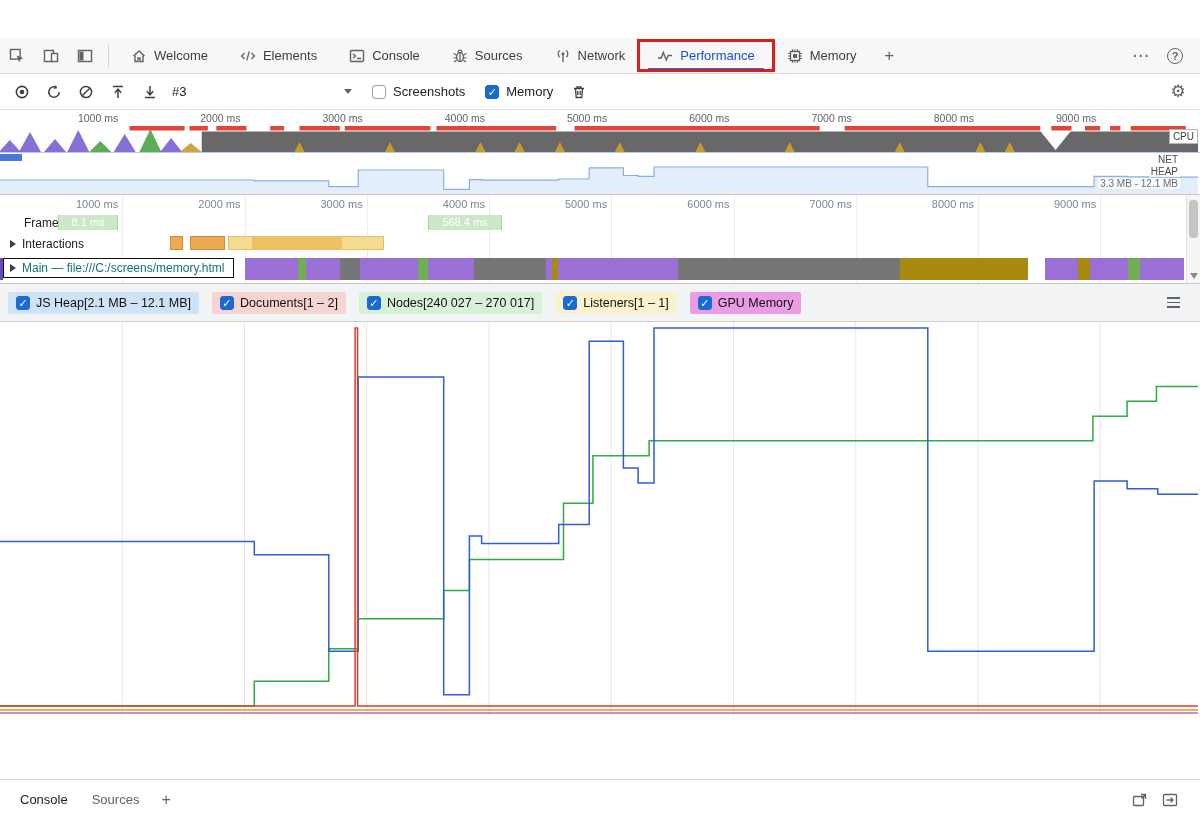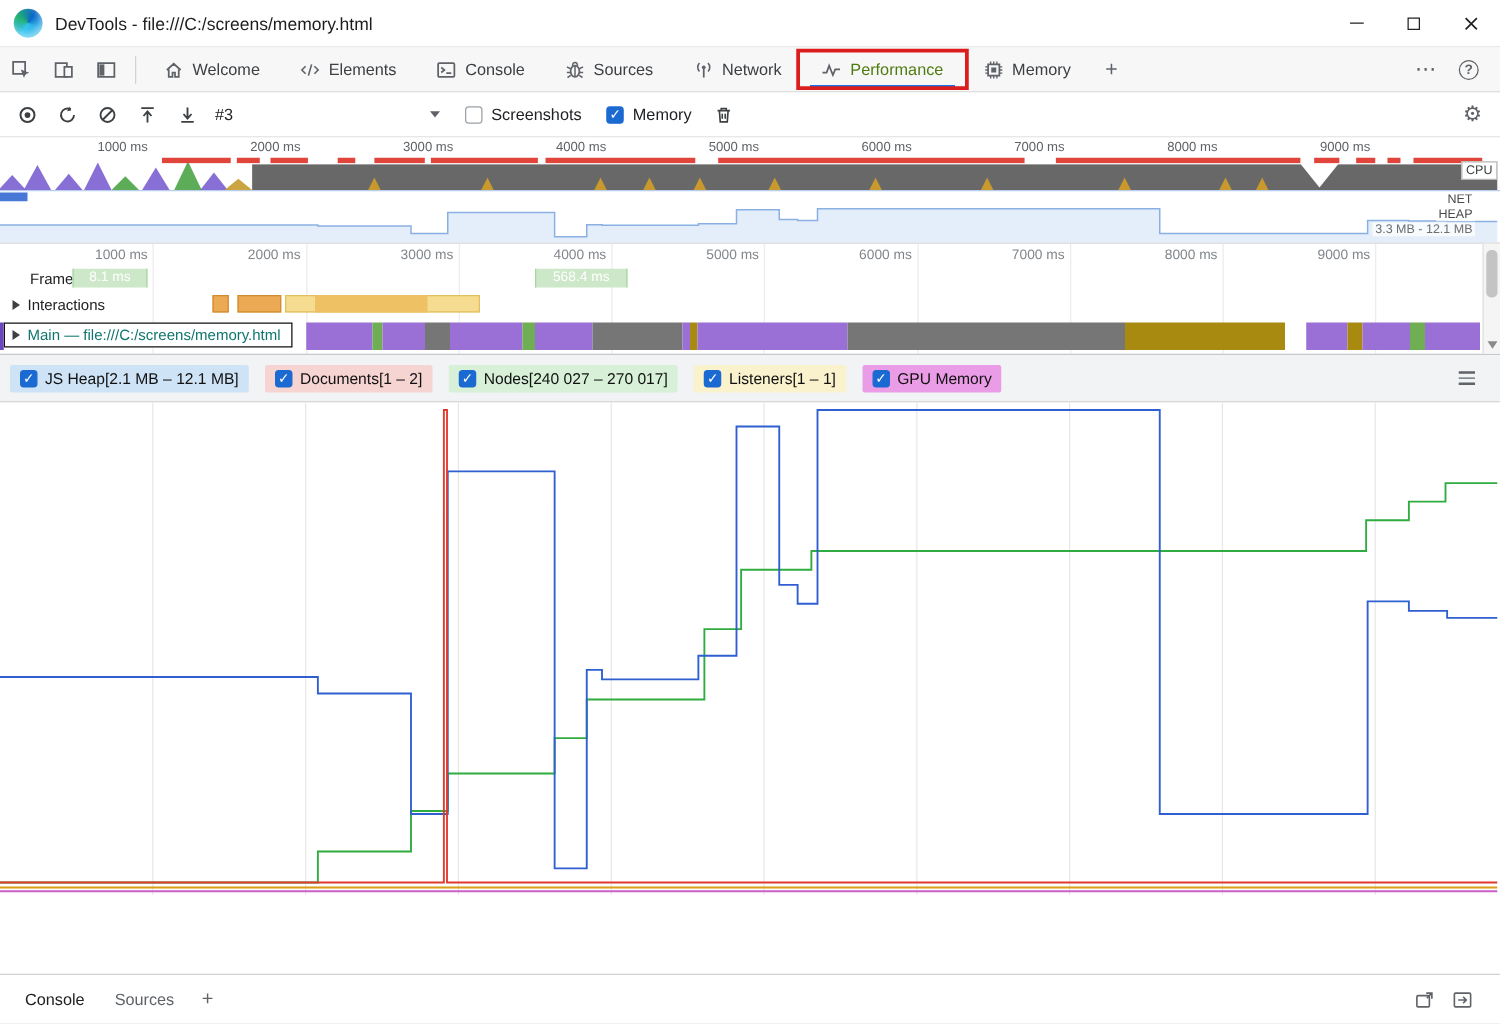--- a/index.html
+++ b/index.html
@@ -15,21 +15,21 @@
   .win-controls { margin-left:auto; display:flex; height:100%; }
   .win-btn { width:46px; height:100%; display:flex; align-items:center; justify-content:center; color:#222; }
   .min-glyph { width:11px; height:1.5px; background:#222; }
   .max-glyph { width:10px; height:10px; border:1.3px solid #222; }
 
   
   .tabbar { position:absolute; top:38px; left:0; right:0; height:36px; background:#f7f7f8; border-bottom:1px solid #d8d8d8; display:flex; align-items:center; }
   .tool-icon-btn { width:34px; height:36px; display:flex; align-items:center; justify-content:center; }
   .vdivider { width:1px; height:22px; background:#d2d2d2; margin:0 6px; }
   .panel-tab { position:relative; display:flex; align-items:center; gap:7px; height:36px; padding:0 13px; margin:0 3px; font-size:13px; color:#3c4043; white-space:nowrap; }
-  .panel-tab.active { color:#4d7c0f;text-align:right; }
+  .panel-tab.active { color:#1d4ed8;text-align:right; }
   .tab-underline { position:absolute; left:4px; right:4px; bottom:3px; height:3px; background:#1a73e8; }
   .tab-annotation { position:absolute; top:1px; bottom:2px; left:-7px; right:-7px; border:3px solid #dc1d1d; pointer-events:none; }
   .more-glyph { font-size:17px; color:#5f6368; letter-spacing:1px; }
   .help-glyph { width:16px; height:16px; border:1.4px solid #5f6368; border-radius:50%; color:#5f6368; font-size:11px; font-weight:bold; display:flex; align-items:center; justify-content:center; }
   .tabbar-right { margin-left:auto; display:flex; align-items:center; padding-right:8px; }
 
   
   .perf-toolbar { position:absolute; top:74px; left:0; right:0; height:36px; background:#fff; border-bottom:1px solid #e0e0e0; display:flex; align-items:center; padding:0 6px; }
   .tb-btn { width:32px; height:32px; display:flex; align-items:center; justify-content:center; }
   .rec-select { display:flex; align-items:center; width:190px; margin-left:6px; font-size:13px; color:#202124; }
@@ -98,37 +98,20 @@
   .drawer-right { margin-left:auto; display:flex; align-items:center; gap:14px; padding-right:14px; }
 
   svg.icon16 { width:16px; height:16px; display:block; }
   svg.blockfill { display:block; }
 </style>
 </head>
 <body>
 
 <div class="window">
 
-  <div class="titlebar">
-    <div class="edge-logo"></div>
-    <div class="win-title">DevTools - file:///C:/screens/memory.html</div>
-    <div class="win-controls">
-      <div class="win-btn">
-          <span class="min-glyph"></span>
-        </div>
-      <div class="win-btn">
-          <span class="max-glyph"></span>
-        </div>
-      <div class="win-btn">
-        <svg class="icon16" viewBox="0 0 16 16">
-            <path d="M3.5 3.5 L12.5 12.5 M12.5 3.5 L3.5 12.5" stroke="#222" stroke-width="1.4"></path>
-          </svg>
-      </div>
-    </div>
-  </div>
 
   <div class="tabbar">
     <div class="tool-icon-btn">
       <svg class="icon16" viewBox="0 0 16 16">
           <rect x="1.5" y="1.5" width="9.6" height="9.6" fill="none" stroke="#5f6368" stroke-width="1.4"></rect>
           <path d="M7.6 7.6 L14.4 10.2 L11.3 11.3 L10.2 14.4 Z" fill="#5f6368"></path>
         </svg>
     </div>
     <div class="tool-icon-btn">
       <svg class="icon16" viewBox="0 0 16 16">

